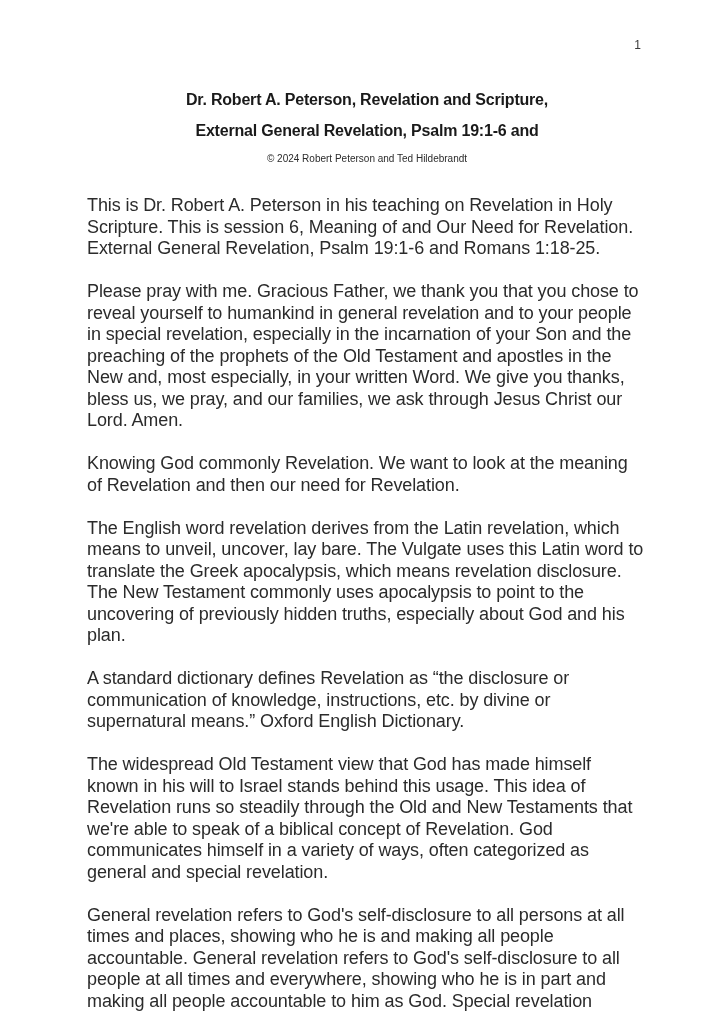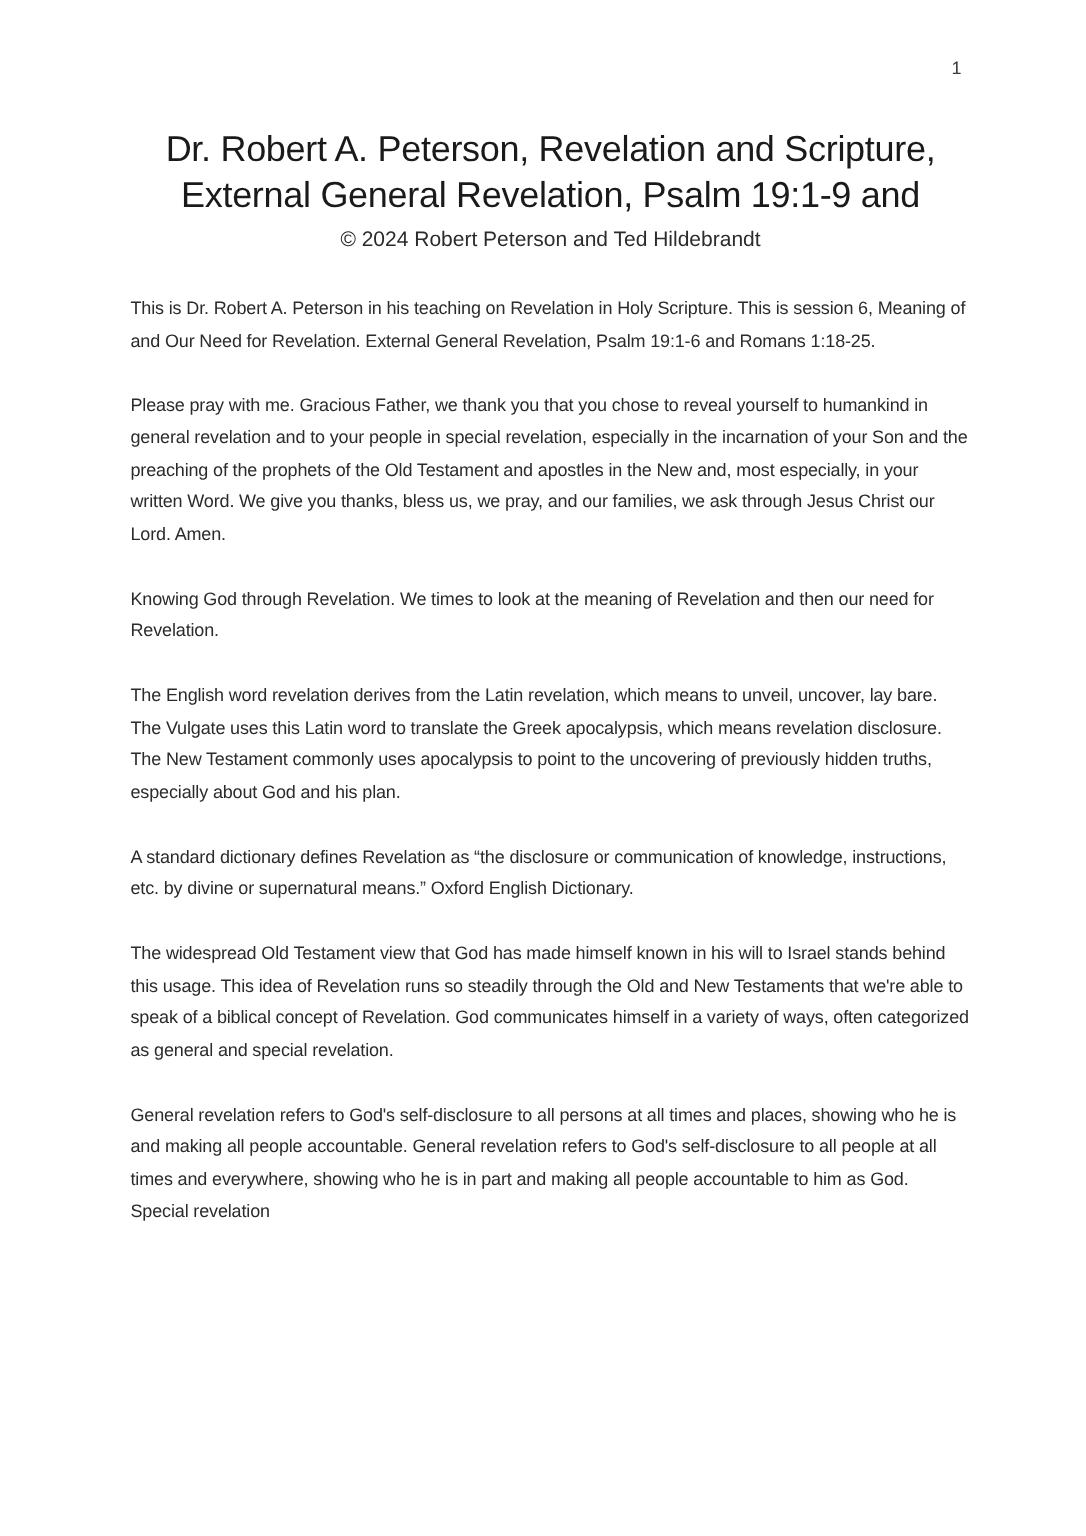--- a/index.html
+++ b/index.html
@@ -26,60 +26,60 @@
     font-size: 12px;
     color: #3a3a3a;
     padding-right: 6px;
   }
   .title-block {
     margin-top: 32px;
     text-align: center;
     color: #1a1a1a;
   }
   .title-line {
-    font-weight: normal;
-    font-size: 24px;
+    font-weight: bold;
+    font-size: 16px;
     line-height: 31px;
     letter-spacing: -0.2px;
   }
   .copyright {
     text-align: center;
-    font-size: 14px;
+    font-size: 10px;
     line-height: 20px;
     margin-top: 3px;
     color: #2b2b2b;
   }
   .body-text {
     margin-top: 26px;
-    font-size: 12px;
+    font-size: 18px;
     line-height: 21.5px;
     letter-spacing: -0.1px;
     text-align: left;
   }
   .body-text p {
     margin: 0 0 21.5px 0;
   }
 </style>
 </head>
 <body>
 
 <div class="page">
 
   <div class="page-number">1</div>
 
   <div class="title-block">
     <div class="title-line">Dr. Robert A. Peterson, Revelation and Scripture,</div>
-    <div class="title-line">External General Revelation, Psalm 19:1-9 and</div>
+    <div class="title-line">External General Revelation, Psalm 19:1-6 and</div>
   </div>
 
   <div class="copyright">© 2024 Robert Peterson and Ted Hildebrandt</div>
 
   <div class="body-text">
     <p>This is Dr. Robert A. Peterson in his teaching on Revelation in Holy Scripture. This is session 6, Meaning of and Our Need for Revelation. External General Revelation, Psalm 19:1-6 and Romans 1:18-25.</p>
     <p>Please pray with me. Gracious Father, we thank you that you chose to reveal yourself to humankind in general revelation and to your people in special revelation, especially in the incarnation of your Son and the preaching of the prophets of the Old Testament and apostles in the New and, most especially, in your written Word. We give you thanks, bless us, we pray, and our families, we ask through Jesus Christ our Lord. Amen.</p>
-    <p>Knowing God through Revelation. We times to look at the meaning of Revelation and then our need for Revelation.</p>
+    <p>Knowing God commonly Revelation. We want to look at the meaning of Revelation and then our need for Revelation.</p>
     <p>The English word revelation derives from the Latin revelation, which means to unveil, uncover, lay bare. The Vulgate uses this Latin word to translate the Greek apocalypsis, which means revelation disclosure. The New Testament commonly uses apocalypsis to point to the uncovering of previously hidden truths, especially about God and his plan.</p>
     <p>A standard dictionary defines Revelation as “the disclosure or communication of knowledge, instructions, etc. by divine or supernatural means.” Oxford English Dictionary.</p>
     <p>The widespread Old Testament view that God has made himself known in his will to Israel stands behind this usage. This idea of Revelation runs so steadily through the Old and New Testaments that we're able to speak of a biblical concept of Revelation. God communicates himself in a variety of ways, often categorized as general and special revelation.</p>
     <p>General revelation refers to God's self-disclosure to all persons at all times and places, showing who he is and making all people accountable. General revelation refers to God's self-disclosure to all people at all times and everywhere, showing who he is in part and making all people accountable to him as God. Special revelation</p>
   </div>
 
 </div>
 
 </body></html>

